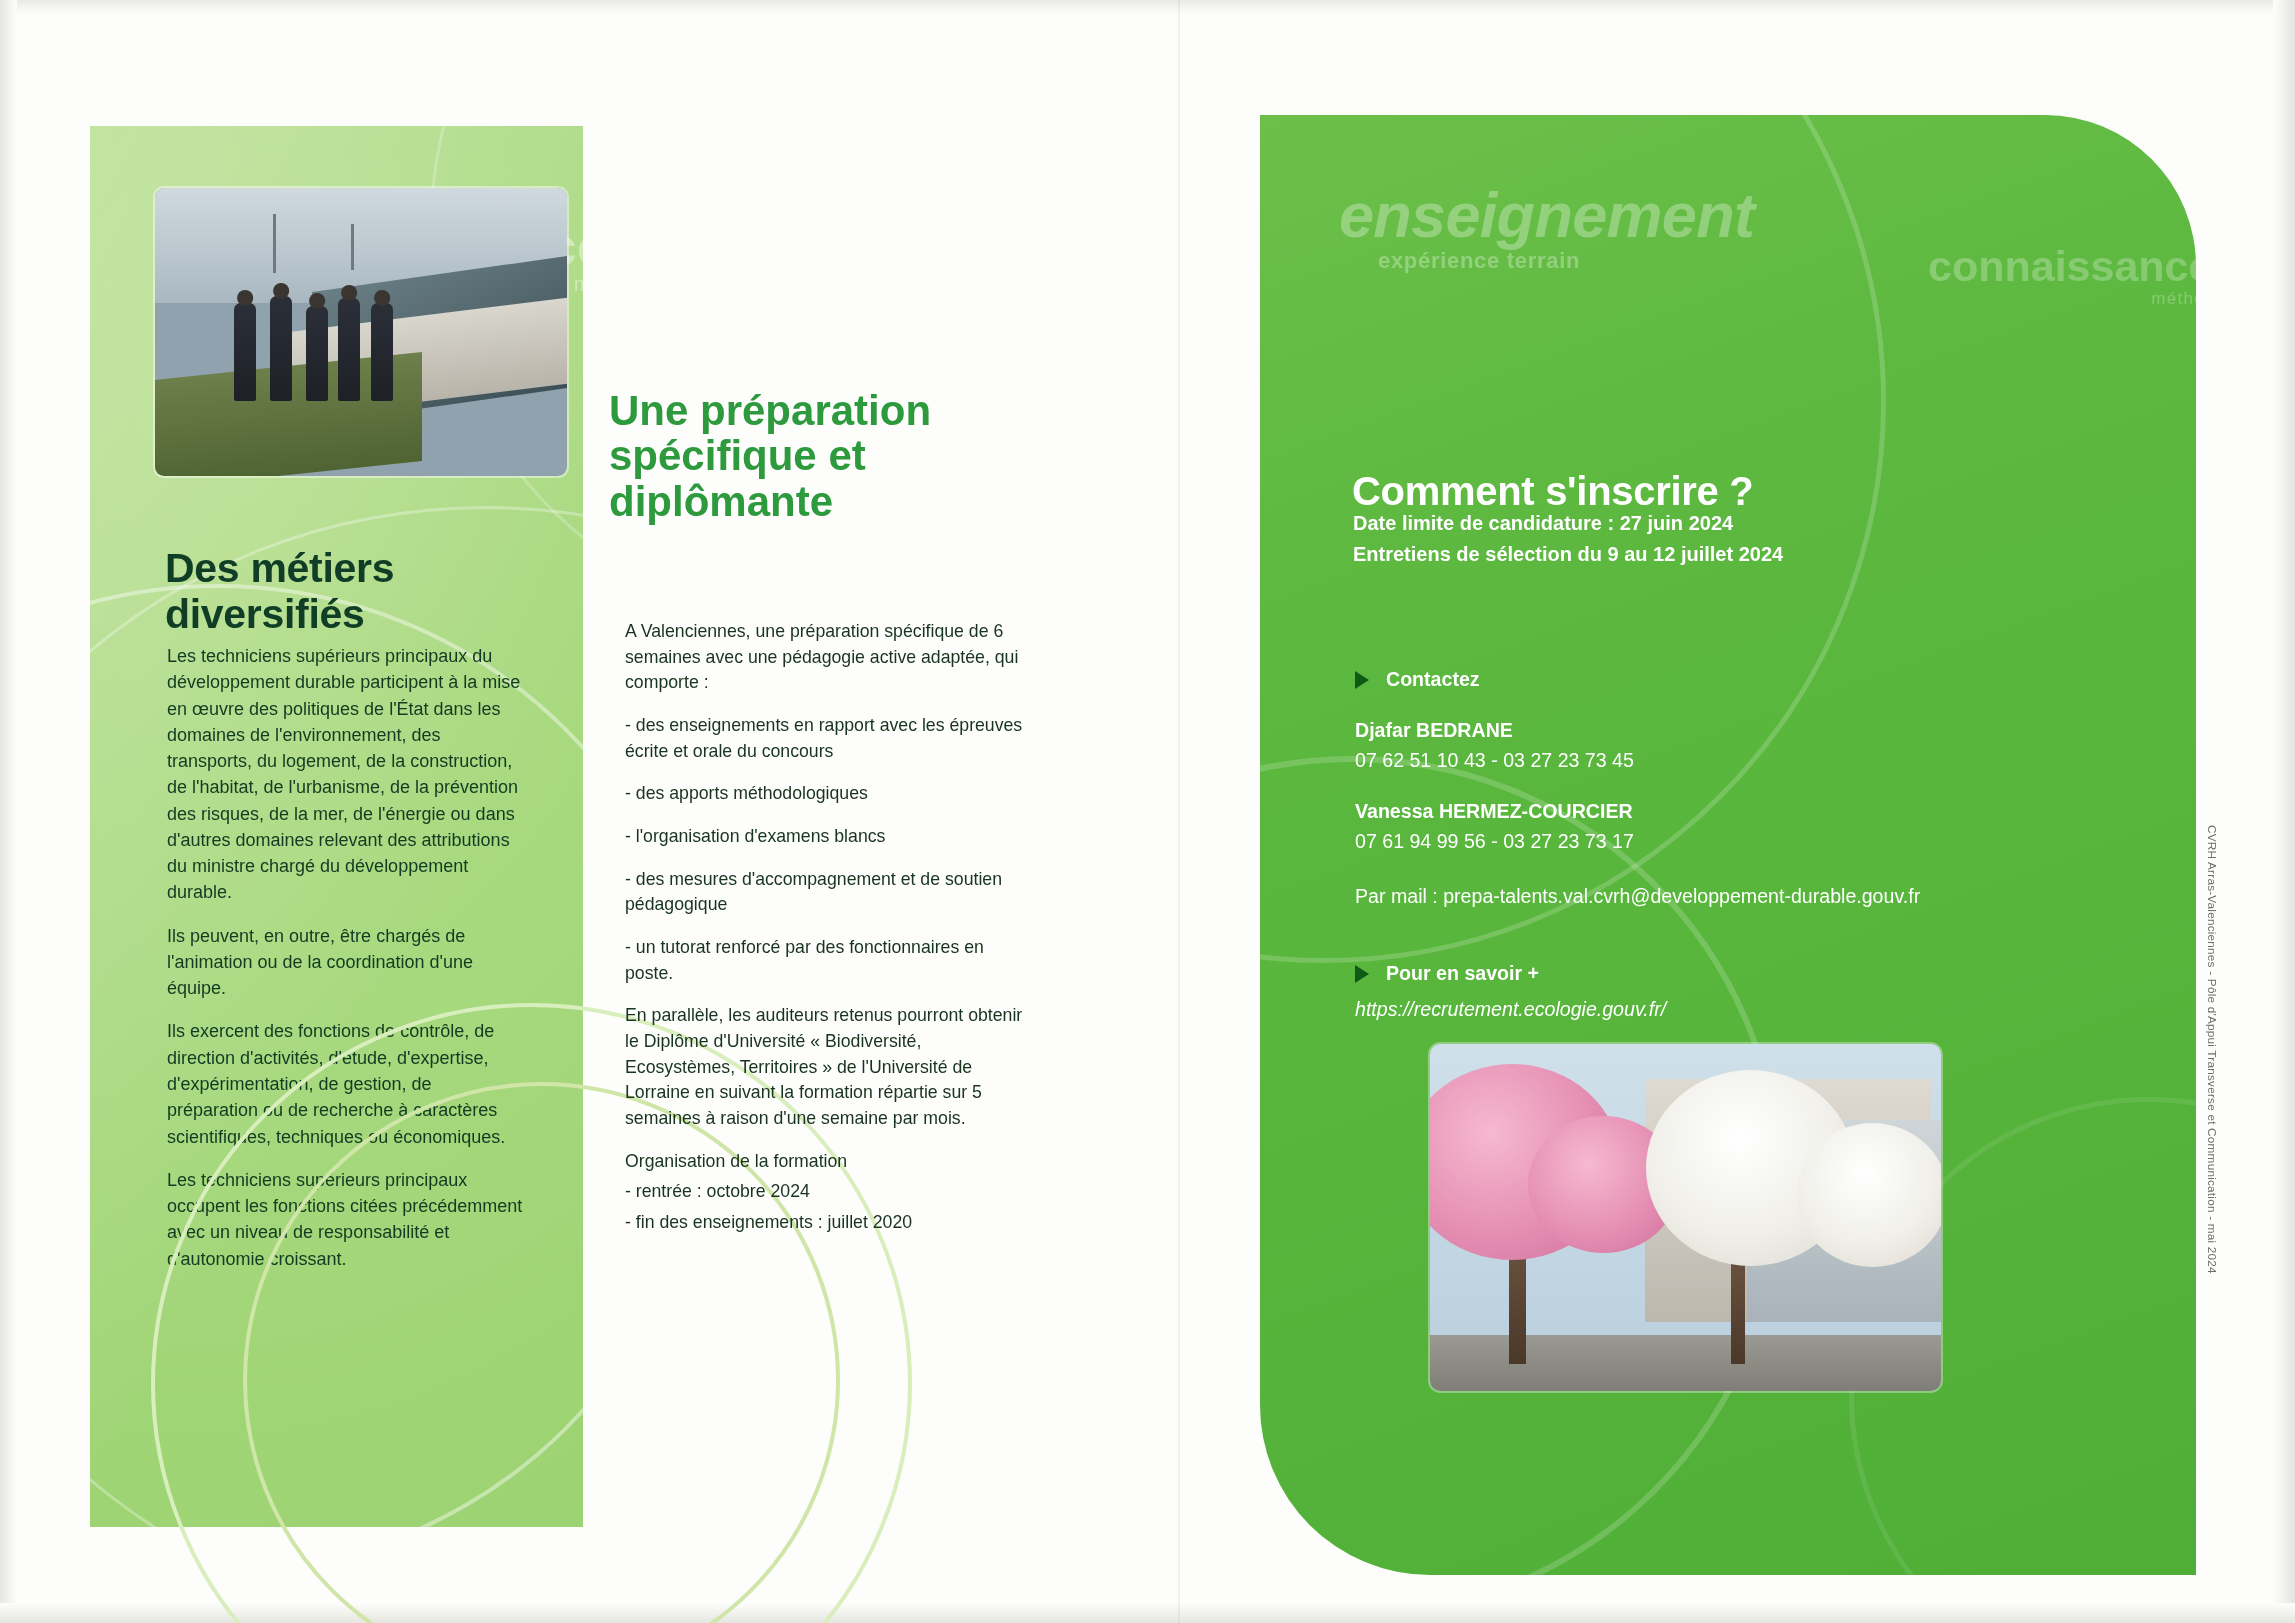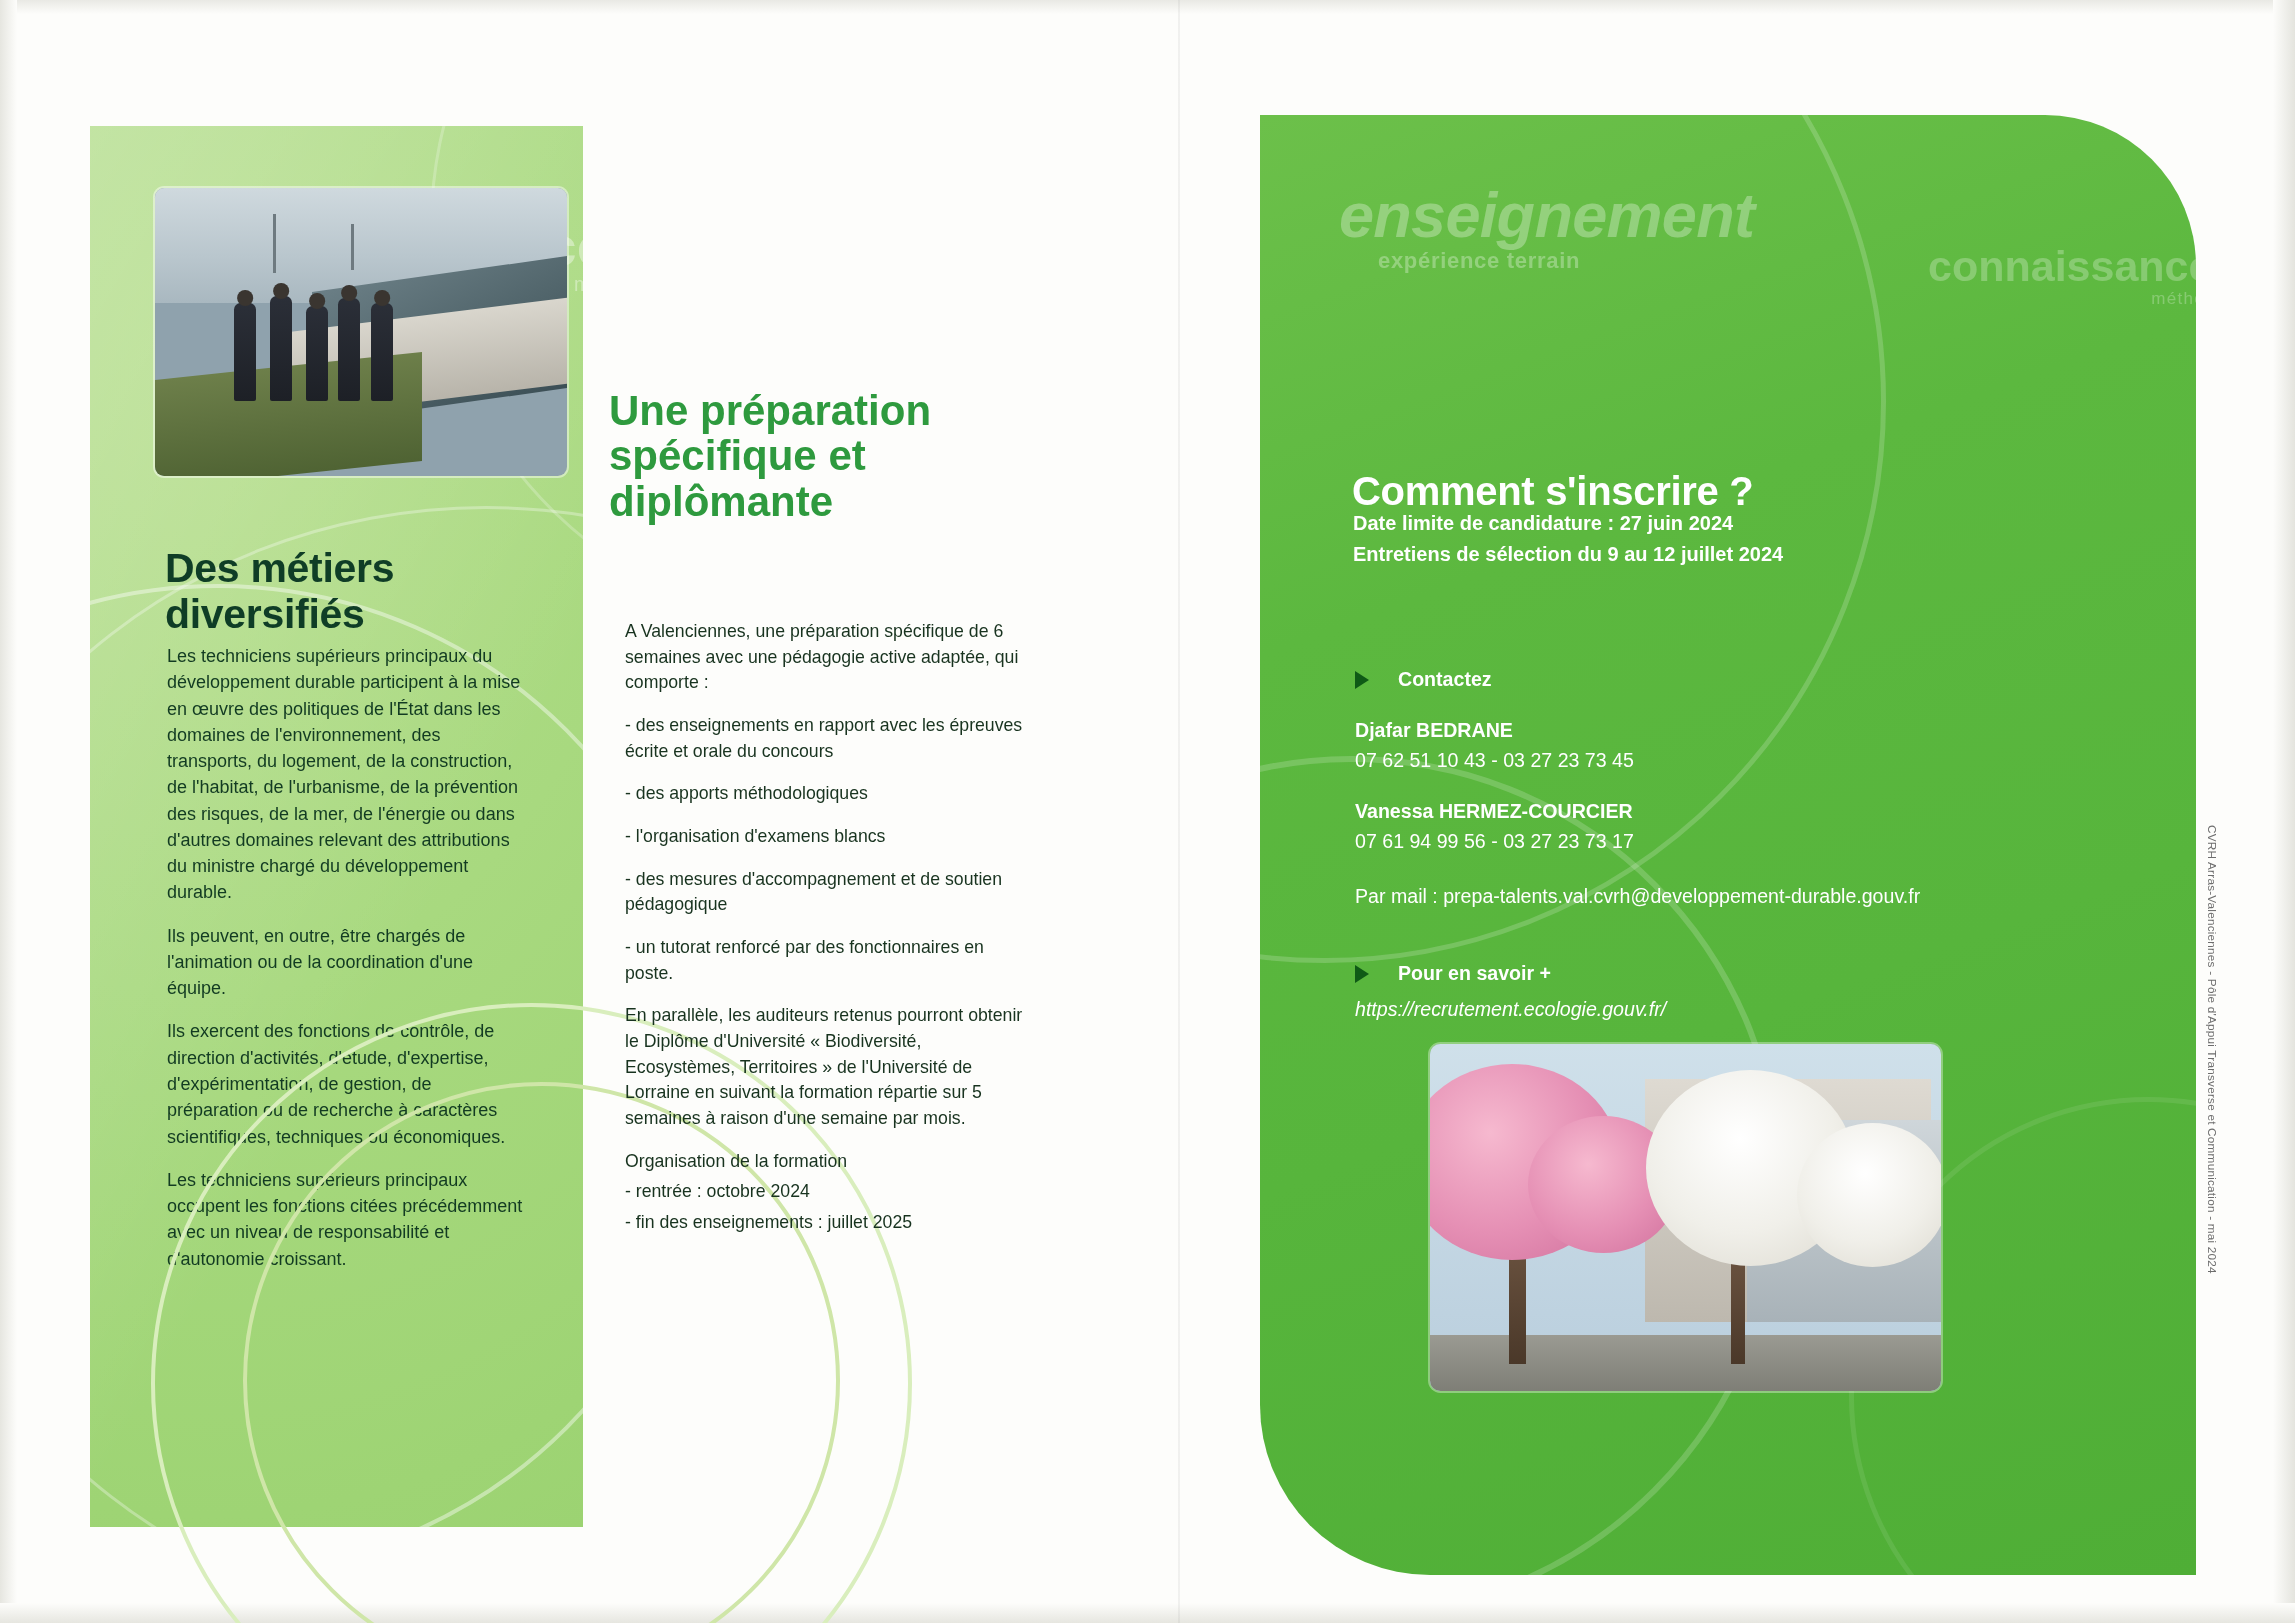--- a/index.html
+++ b/index.html
@@ -303,21 +303,21 @@
     line-height: 1.55;
   }
 
   .right-block {
     position:absolute;
     color:#ffffff;
   }
   .arrow-row {
     display:flex;
     align-items:center;
-    gap: 29px;
+    gap: 17px;
     font-size: 19.6px;
     font-weight: 700;
   }
   .tri {
     width:0;height:0;
     border-top: 9.8px solid transparent;
     border-bottom: 9.8px solid transparent;
     border-left: 14.4px solid #0f5a16;
   }
   #contact-block {
@@ -475,21 +475,21 @@
   <div id="mid-body">
     <p>A Valenciennes, une préparation spécifique de 6 semaines avec une pédagogie active adaptée, qui comporte :</p>
     <p>- des enseignements en rapport avec les épreuves écrite et orale du concours</p>
     <p>- des apports méthodologiques</p>
     <p>- l'organisation d'examens blancs</p>
     <p>- des mesures d'accompagnement et de soutien pédagogique</p>
     <p>- un tutorat renforcé par des fonctionnaires en poste.</p>
     <p>En parallèle, les auditeurs retenus pourront obtenir le Diplôme d'Université « Biodiversité, Ecosystèmes, Territoires » de l'Université de Lorraine en suivant la formation répartie sur 5 semaines à raison d'une semaine par mois.</p>
     <p class="tight">Organisation de la formation</p>
     <p class="tight">- rentrée : octobre 2024</p>
-    <p>- fin des enseignements : juillet 2025</p>
+    <p>- fin des enseignements : juillet 2020</p>
   </div>
 
   <div id="right-panel">
     <div class="right-swirl r1"></div>
     <div class="right-swirl r2"></div>
     <div class="right-swirl r3"></div>
 
     <div id="right-ghost">
       <span class="g1">enseignement</span>
       <span class="g2">expérience terrain</span>

